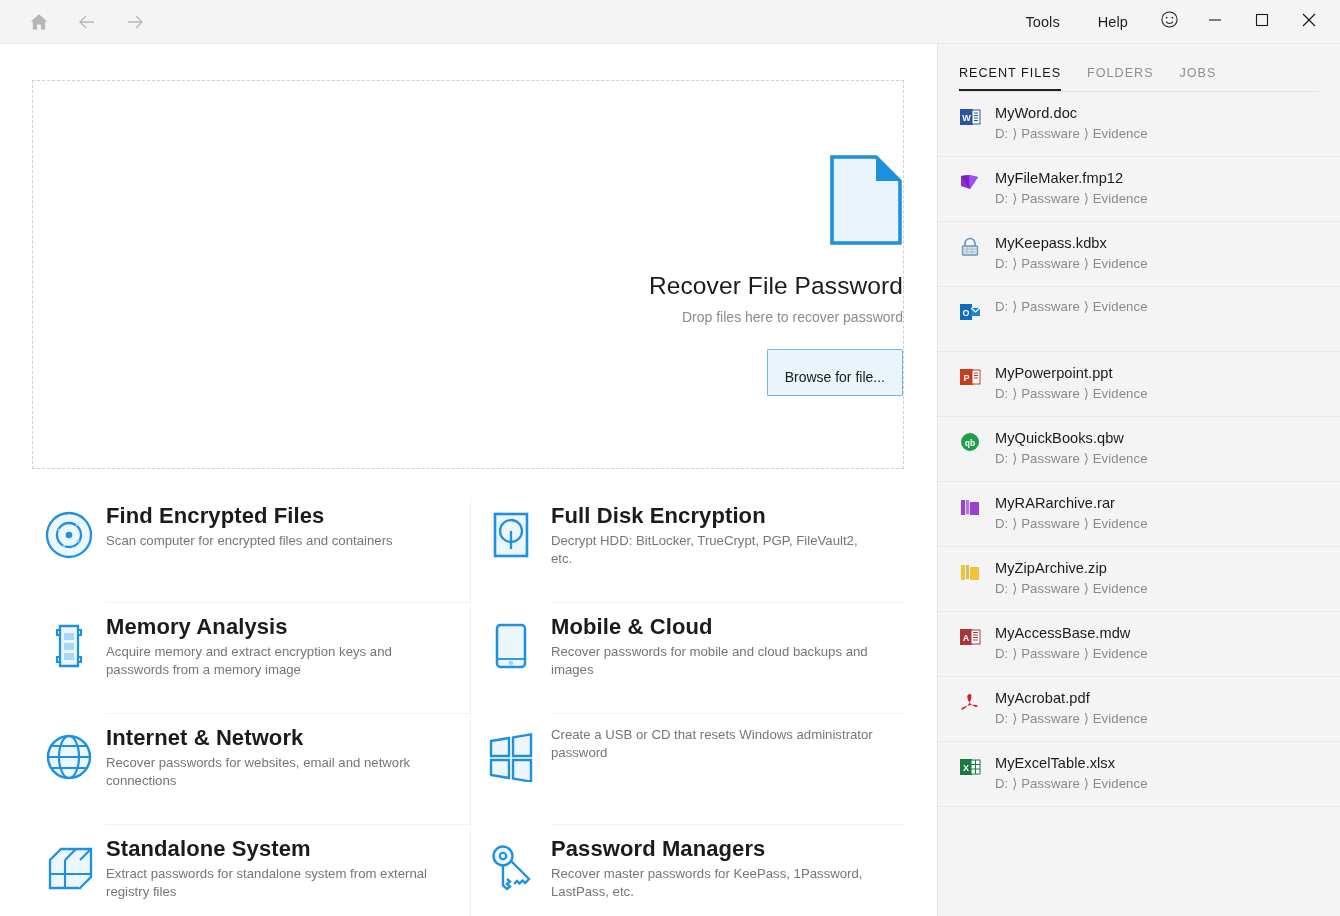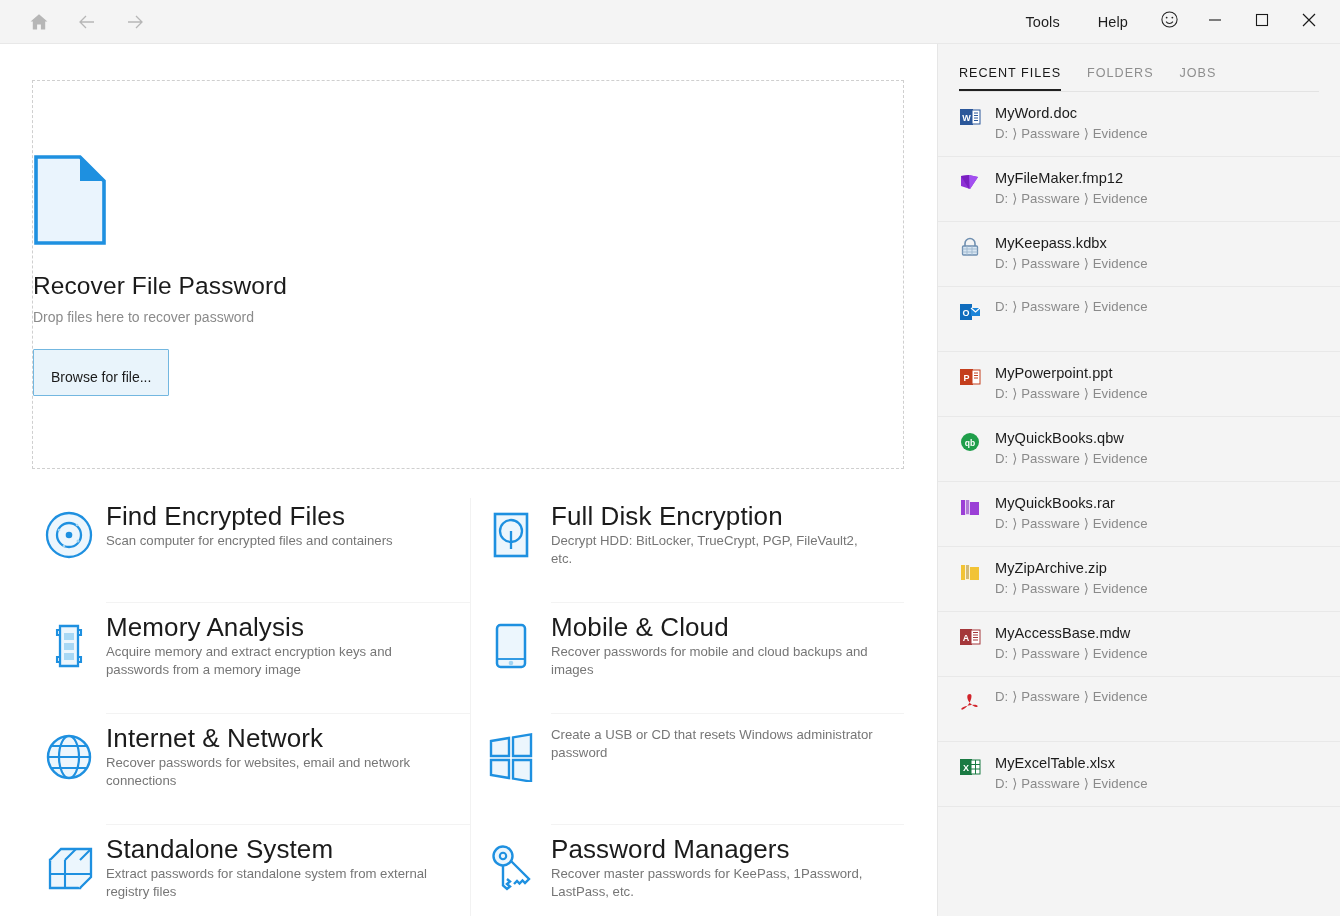--- a/index.html
+++ b/index.html
@@ -51,21 +51,21 @@
     position: absolute; top: 44px; left: 0;
     width: 937px; height: 872px;
     background: #ffffff;
   }
 
   .dropzone {
     position: absolute; left: 32px; top: 36px;
     width: 872px; height: 389px;
     border: 1px dashed #cfcfcf;
     display: flex; flex-direction: column;
-    align-items: flex-start; justify-content: center;
+    align-items: flex-end; justify-content: center;
   }
   .doc-icon { margin-bottom: 22px; }
   .dz-title {
     font-size: 24.5px; color: #1b1b1b; font-weight: 400;
     letter-spacing: .1px; margin-bottom: 9px;
   }
   .dz-sub { font-size: 14px; color: #8b8b8b; margin-bottom: 24px; }
   .browse-btn {
     background: #e9f4fb;
     border: 1px solid #73b7e0;
@@ -88,21 +88,21 @@
   .vdiv { background: #f2f2f2; width: 1px; margin: 6px 0 6px 0; }
 
   .tile { display: flex; padding: 12px 0 0 0; height: 110px; }
   .tile-icon {
     width: 74px; min-width: 74px;
     display: flex; align-items: flex-start; justify-content: center;
     padding-top: 6px;
   }
   .tile-body { padding-right: 22px; flex: 1; }
   .tile-title {
-    font-size: 26px; color: #1b1b1b; font-weight: 400;
+    font-size: 22px; color: #1b1b1b; font-weight: 700;
     letter-spacing: .1px; line-height: 24px; margin-bottom: 4px;
   }
   .tile-desc {
     font-size: 13.2px; color: #767676; line-height: 18px;
   }
   .tile-sep { height: 1px; background: #f3f3f3; margin-left: 74px; }
   .col.right .tile-sep { margin-left: 80px; }
   .col.right .tile-icon { width: 80px; min-width: 80px; }
 
   
@@ -464,21 +464,21 @@
 
     <div class="file-row">
       <div class="file-icon">
         <svg width="22" height="22" viewBox="0 0 22 22">
           <path d="M2 4h7l2 2h9v13H2z" fill="#9b3fd6"></path>
           <rect x="6" y="4" width="5" height="15" fill="#e6d2f5"></rect>
           <path d="M7 5h3M7 7h3M7 9h3M7 11h3M7 13h3M7 15h3M7 17h3" stroke="#7a23b8" stroke-width="1.1"></path>
         </svg>
       </div>
       <div class="file-meta">
-        <div class="file-name">MyQuickBooks.rar</div>
+        <div class="file-name">MyRARarchive.rar</div>
         <div class="file-path">D: ⟩ Passware ⟩ Evidence</div>
       </div>
     </div>
 
     <div class="file-row">
       <div class="file-icon">
         <svg width="22" height="22" viewBox="0 0 22 22">
           <path d="M2 4h7l2 2h9v13H2z" fill="#f2c335"></path>
           <rect x="6" y="4" width="5" height="15" fill="#fdf3d4"></rect>
           <path d="M7 5h3M7 7h3M7 9h3M7 11h3M7 13h3M7 15h3M7 17h3" stroke="#a8821a" stroke-width="1.1"></path>
@@ -505,20 +505,21 @@
       </div>
     </div>
 
     <div class="file-row">
       <div class="file-icon">
         <svg width="22" height="22" viewBox="0 0 22 22">
           <path d="M11 3c1.6 0 1.8 2.2 1.2 4.4-.5 2-1.6 4.3-2.9 6.2C7.6 16 5.4 18 3.8 18.6c-1.3.5-1.9-.4-1.2-1.3.9-1.2 3.6-2.2 7-2.9 3.3-.7 6.6-.8 8.2-.2 1.2.4 1.2 1.5-.1 1.7-1.6.3-4-1-6-3.1C9.3 10.3 8 7.3 8.3 5.2 8.5 3.7 9.6 3 11 3z" fill="#d1232a"></path>
         </svg>
       </div>
       <div class="file-meta">
+        <div class="file-name">MyAcrobat.pdf</div>
         <div class="file-path">D: ⟩ Passware ⟩ Evidence</div>
       </div>
     </div>
 
     <div class="file-row">
       <div class="file-icon">
         <svg width="22" height="22" viewBox="0 0 22 22">
           <rect x="1" y="3" width="12" height="16" fill="#1a7a43"></rect>
           <text x="7" y="14.5" font-size="9" fill="#fff" text-anchor="middle" font-family="Liberation Sans, sans-serif" font-weight="bold">X</text>
           <rect x="12" y="4" width="9" height="14" fill="#fff" stroke="#1a7a43" stroke-width="1"></rect>

